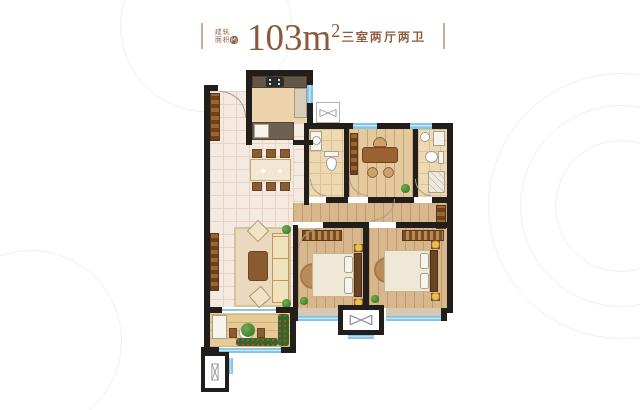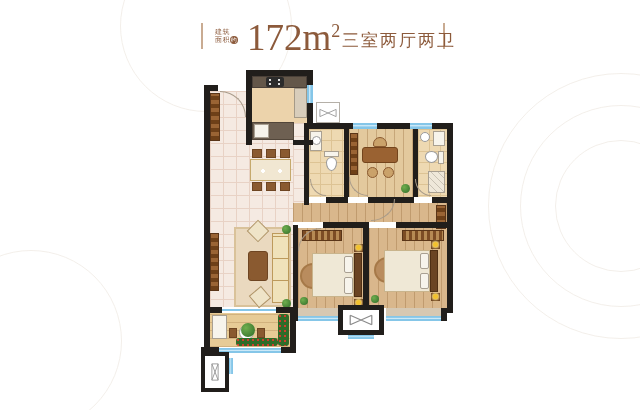--- a/index.html
+++ b/index.html
@@ -11,21 +11,21 @@
   .ring{position:absolute;border:1px solid #f0ebe5;border-radius:50%;opacity:.8;}
 
   
   .hdr-bar{position:absolute;width:2px;background:#c9ab92;}
   .area-note{position:absolute;color:#8c5a3b;font-size:7px;line-height:8px;letter-spacing:.5px;}
   .area-badge{display:inline-block;width:8px;height:8px;border-radius:50%;background:#8c5a3b;
               color:#fff;font-size:6px;line-height:8px;text-align:center;}
   .area-val{position:absolute;color:#8c5a3b;font-family:"Liberation Serif",serif;
             font-size:37px;line-height:37px;}
   .area-val sup{font-size:18px;}
-  .layout-lbl{position:absolute;color:#8c5a3b;font-size:17px;font-weight:normal;letter-spacing:2px;}
+  .layout-lbl{position:absolute;color:#8c5a3b;font-size:12px;font-weight:bold;letter-spacing:2px;}
 
   
   .plan{position:absolute;left:186px;top:65px;width:270px;height:332px;}
   .plan *{position:absolute;box-sizing:border-box;}
   .w{background:#211e1b;z-index:30;}
   .winH{background:linear-gradient(to bottom,#85c6e8 28%,#dff2fc 46%,#85c6e8 64%);z-index:40;}
   .winV{background:linear-gradient(to right,#85c6e8 28%,#dff2fc 46%,#85c6e8 64%);z-index:40;}
   .sill{background-color:#d6c8b2;background-image:radial-gradient(circle 1px at 2px 2px,#a8велику 0,#a89a84 60%,transparent 65%);background-size:4px 4px;z-index:35;}
   .floor-tile{background-color:#f5eae2;z-index:1;
     background-image:linear-gradient(#e8d2c5 1px,transparent 1px),
@@ -70,21 +70,21 @@
 
   <div>
     <div class="hdr-bar" style="left:201px;top:23px;height:26px;"></div>
     <div class="hdr-bar" style="left:443px;top:23px;height:26px;"></div>
 
     <div class="area-note" style="left:215px;top:28px;">
       <span>建筑</span><br>
       <span>面积</span><span class="area-badge">约</span>
     </div>
 
-    <div class="area-val" style="left:247px;top:13px;"><span>172m</span><sup>2</sup></div>
+    <div class="area-val" style="left:247px;top:13px;"><span>103m</span><sup>2</sup></div>
 
     <div class="layout-lbl" style="left:342px;top:29px;">三室两厅两卫</div>
   </div>
 
   <div class="plan">
 
     <div class="floor-tile" style="left:24px;top:26px;width:83px;height:216px;"></div>
     <div class="floor-tile" style="left:107px;top:58px;width:11px;height:80px;"></div>
     <div class="floor-kit" style="left:66px;top:11px;width:55px;height:47px;"></div>
     <div class="floor-bath" style="left:123px;top:64px;width:35px;height:68px;"></div>

